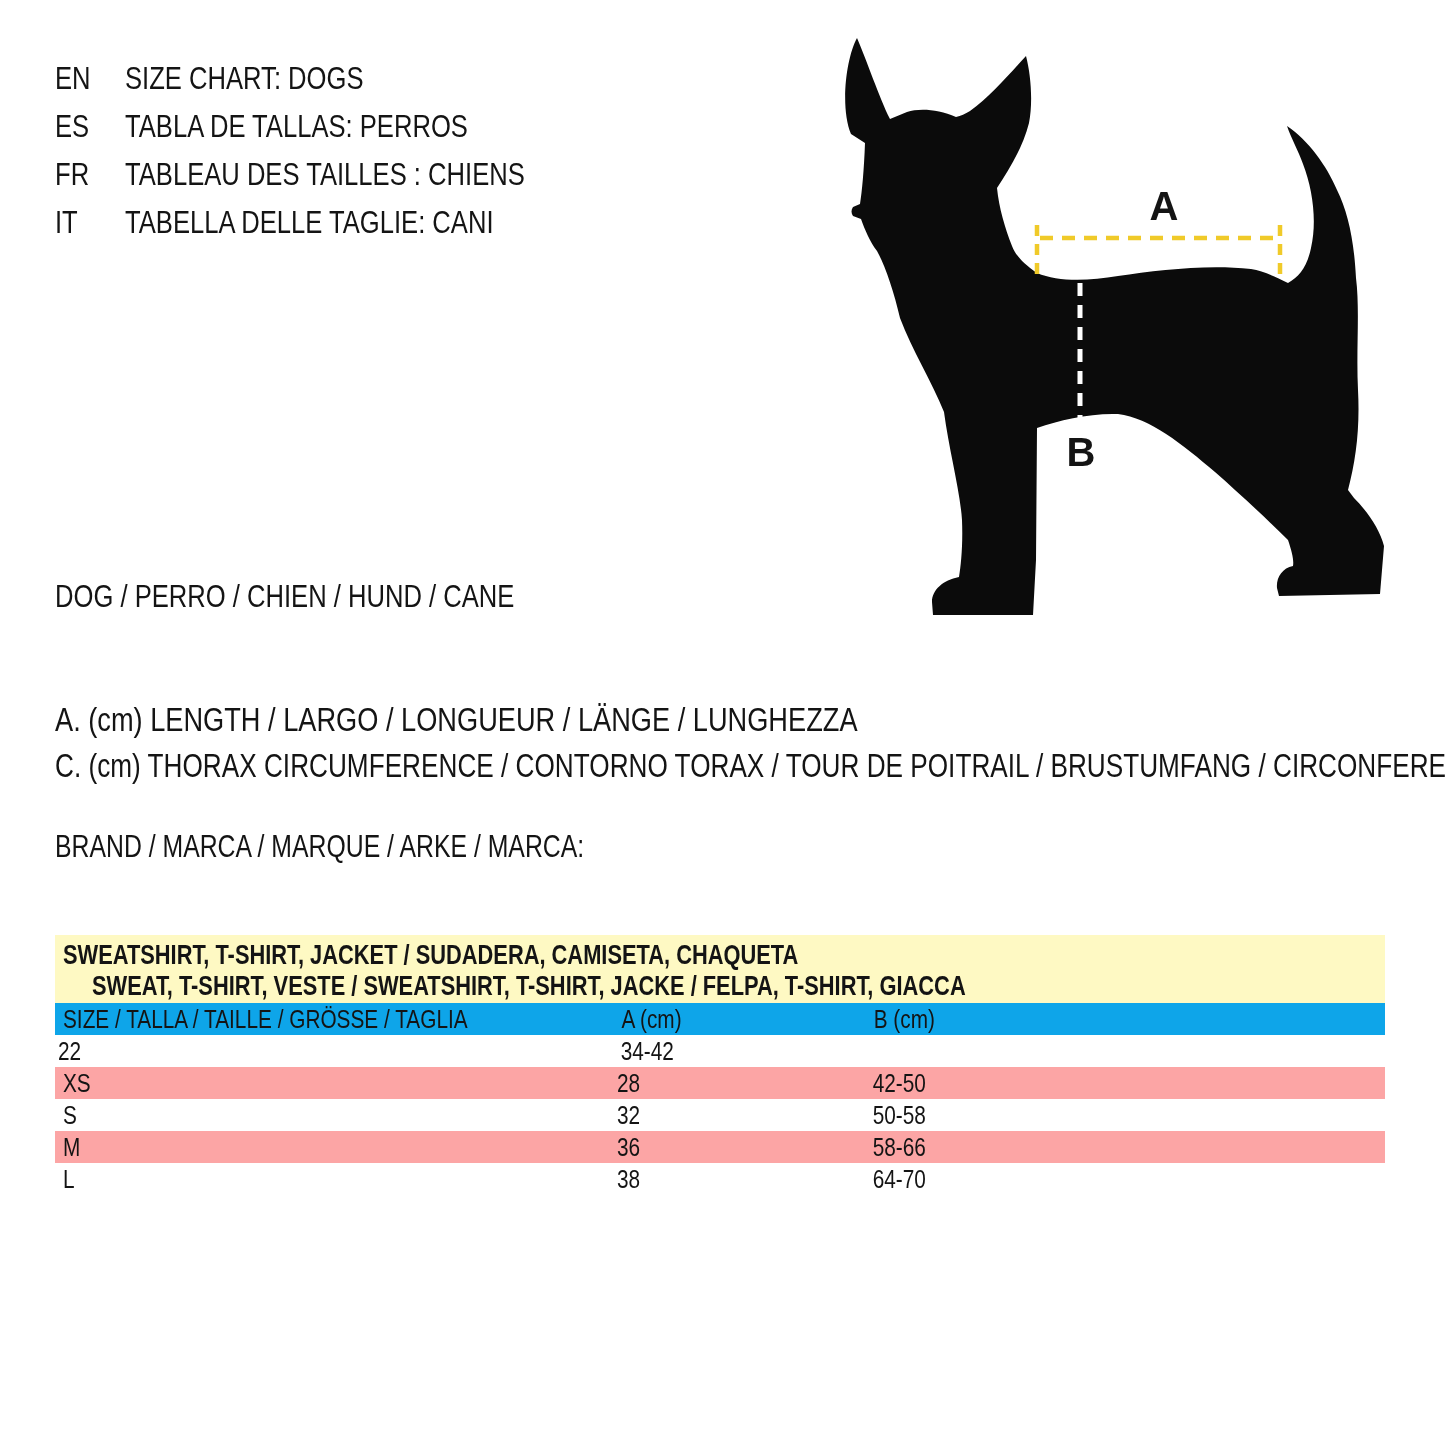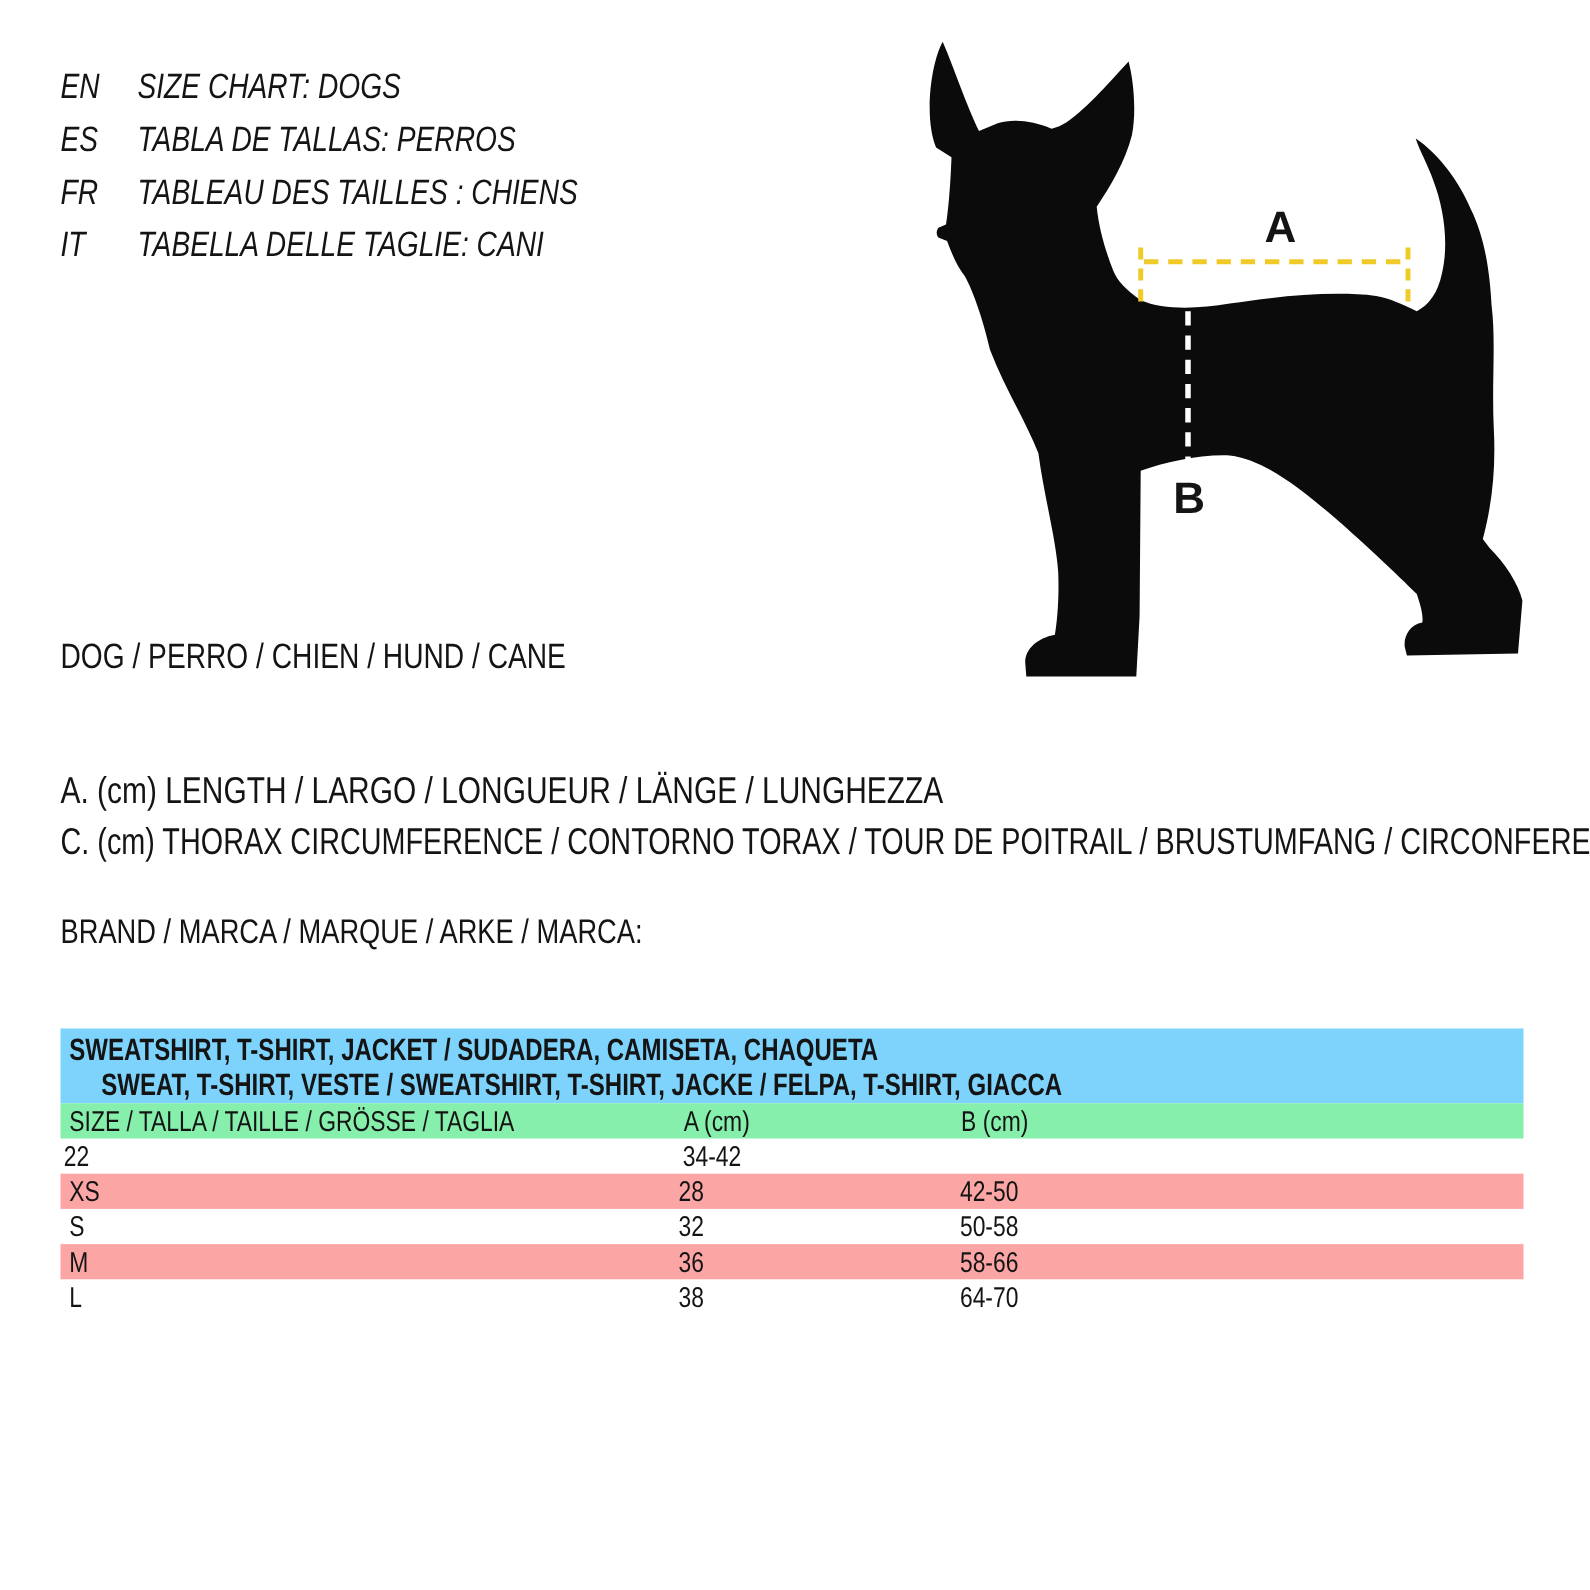--- a/index.html
+++ b/index.html
@@ -6,47 +6,47 @@
   .page{
     position:relative;width:1445px;height:1445px;background:#fff;overflow:hidden;
     font-family:"Liberation Sans","DejaVu Sans",sans-serif;color:#141414;
     -webkit-font-smoothing:antialiased;
   }
   .cond{display:inline-block;transform:scaleX(0.80);transform-origin:left center;white-space:nowrap;}
   .cond-c{display:inline-block;transform:scaleX(0.80);transform-origin:center center;white-space:nowrap;}
 
   
   .langs{position:absolute;left:55px;top:54px;}
-  .lang-row{height:48px;line-height:48px;font-size:32px;white-space:nowrap;font-style:italic;}
+  .lang-row{height:48px;line-height:48px;font-size:32px;white-space:nowrap;}
   .lang-code{display:inline-block;width:70px;transform:scaleX(0.80);transform-origin:left center;}
 
   
   .dog-wrap{position:absolute;left:820px;top:20px;width:600px;height:600px;}
   .marker{font-family:"Liberation Sans","DejaVu Sans",sans-serif;font-weight:bold;font-size:40px;}
 
   .subject{position:absolute;left:55px;top:572px;font-size:32px;line-height:48px;}
 
   
   .measures{position:absolute;left:55px;top:696px;}
   .measure-line{height:46px;line-height:46px;font-size:34px;white-space:nowrap;}
   .measures .tight{transform:scaleX(0.77);}
 
   .brand{position:absolute;left:55px;top:824px;font-size:31px;line-height:46px;}
 
   
   .size-table{position:absolute;left:55px;top:935px;width:1330px;}
-  .tbl-head{background:#7dd3fc;height:68px;padding-left:8px;overflow:visible;}
+  .tbl-head{background:#fef9c3;height:68px;padding-left:8px;overflow:visible;}
   .tbl-title{font-weight:bold;font-size:28px;white-space:nowrap;}
   .tbl-title.l1{height:35px;line-height:39px;}
   .tbl-title.l2{height:33px;line-height:31px;margin-left:29px;}
   .tbl-title .cond{transform:scaleX(0.78);}
   .trow{display:grid;grid-template-columns:42% 19% 17% 22%;height:32px;line-height:32px;font-size:26px;}
   .trow .c1{padding-left:8px;text-align:left;}
   .trow .c2,.trow .c3{}
-  .colhead{background:#86efac;}
+  .colhead{background:#0ea5e9;}
   .trow.stripe{background:#fca5a5;}
 </style>
 </head>
 <body>
 
 <div class="page">
 
   <div class="langs">
     <div class="lang-row">
       <span class="lang-code">EN</span><span class="cond">SIZE CHART: DOGS</span>

